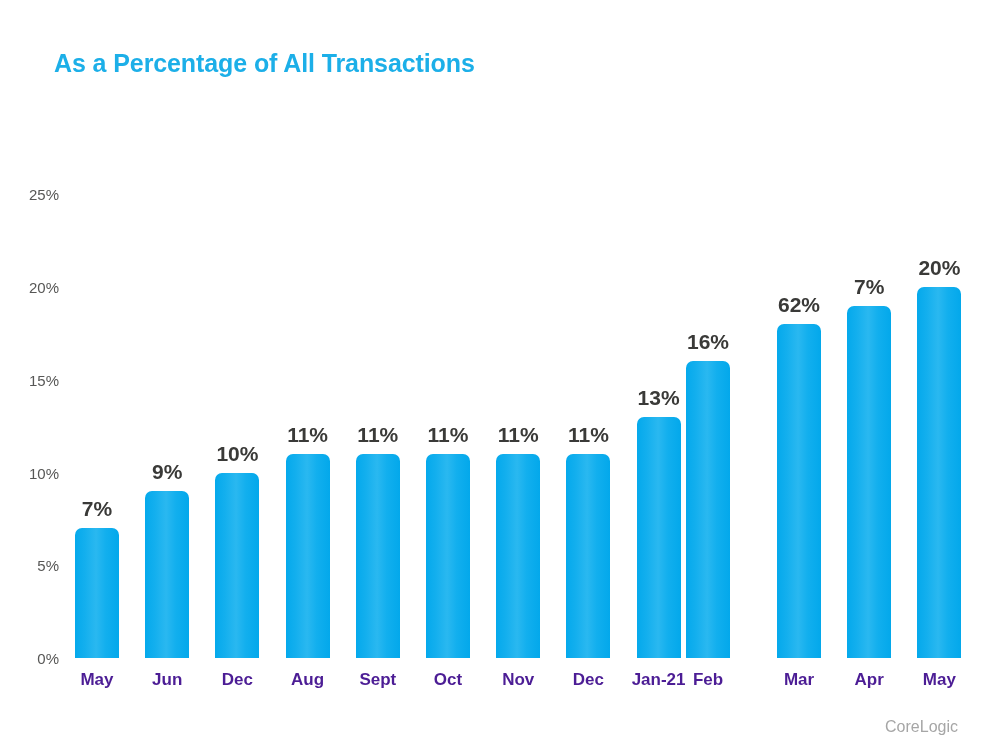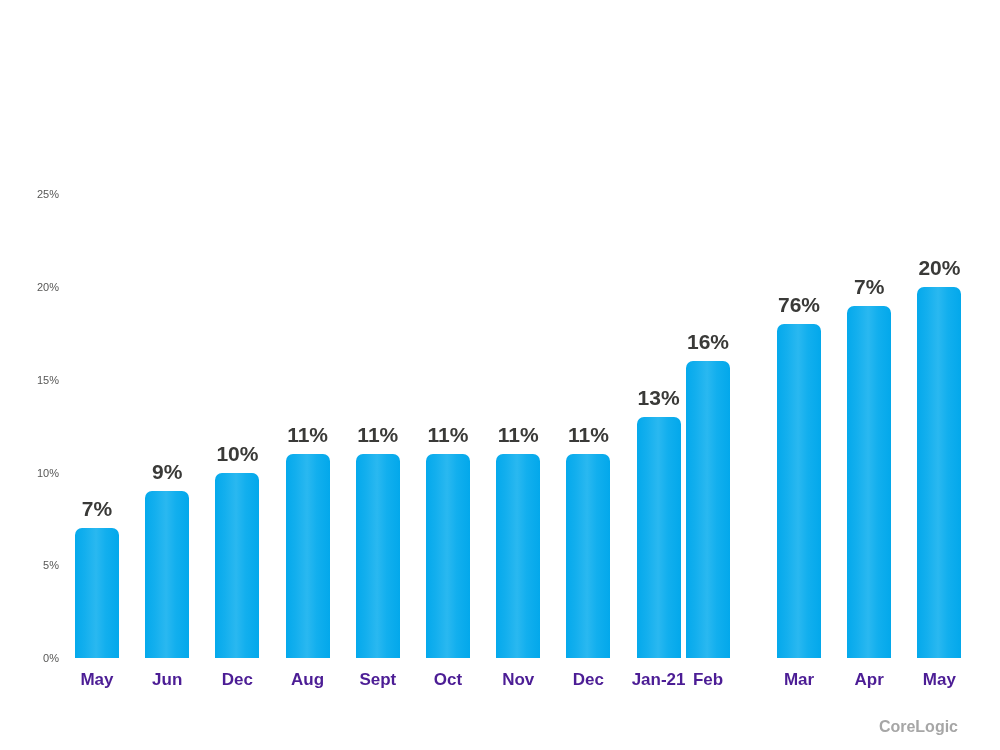--- a/index.html
+++ b/index.html
@@ -55,21 +55,21 @@
     top: 0;
     width: 1000px;
     height: 750px;
   }
 
   .y-tick {
     position: absolute;
     right: 0;
     width: 46px;
     text-align: right;
-    font-size: 11px;
+    font-size: 15px;
     color: #575756;
     font-weight: 400;
     transform: translateY(-50%);
     white-space: nowrap;
   }
   #y-axis {
     position: absolute;
     left: 13px;
     top: 0;
     width: 46px;
@@ -118,30 +118,31 @@
     color: #4c1d95;
     white-space: nowrap;
   }
 
   #source {
     position: absolute;
     right: 42px;
     bottom: 14px;
     font-size: 16px;
     color: #A6A6A6;
-    font-weight: 700;
+    font-weight: 400;
     white-space: nowrap;
   }
 </style>
 </head>
 <body>
 
 <div id="slide">
 
   <div id="header">
+    <div id="chart-subtitle">As a Percentage of All Transactions</div>
   </div>
 
   <div id="plot">
     <div id="y-axis">
         <div class="y-tick" style="top: 658px;">0%</div>
         <div class="y-tick" style="top: 565.25px;">5%</div>
         <div class="y-tick" style="top: 472.5px;">10%</div>
         <div class="y-tick" style="top: 379.75px;">15%</div>
         <div class="y-tick" style="top: 287px;">20%</div>
         <div class="y-tick" style="top: 194.25px;">25%</div>
@@ -192,21 +193,21 @@
           <div class="bar-label" style="bottom: 340.15px;">13%</div>
           <div class="x-label" style="bottom: 60px;">Jan-21</div>
         </div>
         <div class="bar-group" style="left: 686px; height: 750px;">
           <div class="bar" style="height: 296.8px; bottom: 92px;"></div>
           <div class="bar-label" style="bottom: 395.8px;">16%</div>
           <div class="x-label" style="bottom: 60px;">Feb</div>
         </div>
         <div class="bar-group" style="left: 777px; height: 750px;">
           <div class="bar" style="height: 333.9px; bottom: 92px;"></div>
-          <div class="bar-label" style="bottom: 432.9px;">76%</div>
+          <div class="bar-label" style="bottom: 432.9px;">62%</div>
           <div class="x-label" style="bottom: 60px;">Mar</div>
         </div>
         <div class="bar-group" style="left: 847.2px; height: 750px;">
           <div class="bar" style="height: 352.45px; bottom: 92px;"></div>
           <div class="bar-label" style="bottom: 451.45px;">7%</div>
           <div class="x-label" style="bottom: 60px;">Apr</div>
         </div>
         <div class="bar-group" style="left: 917.4px; height: 750px;">
           <div class="bar" style="height: 371px; bottom: 92px;"></div>
           <div class="bar-label" style="bottom: 470px;">20%</div>

